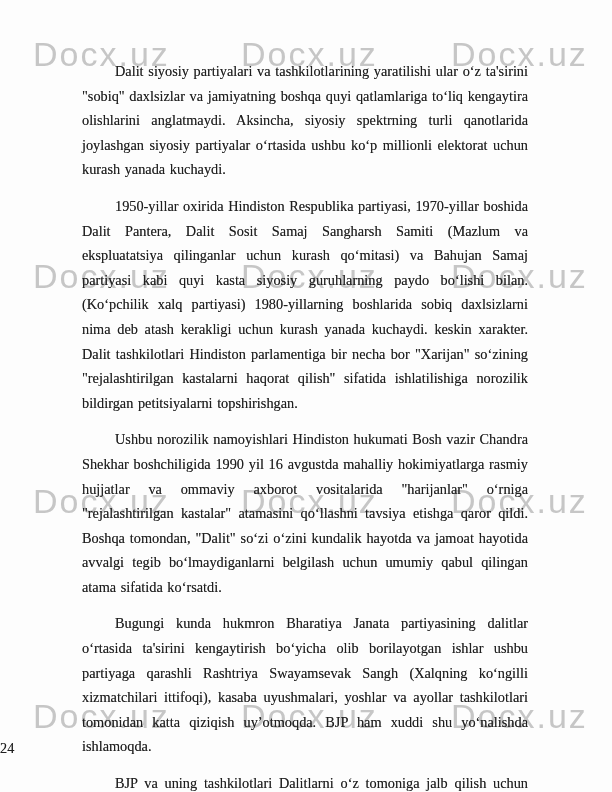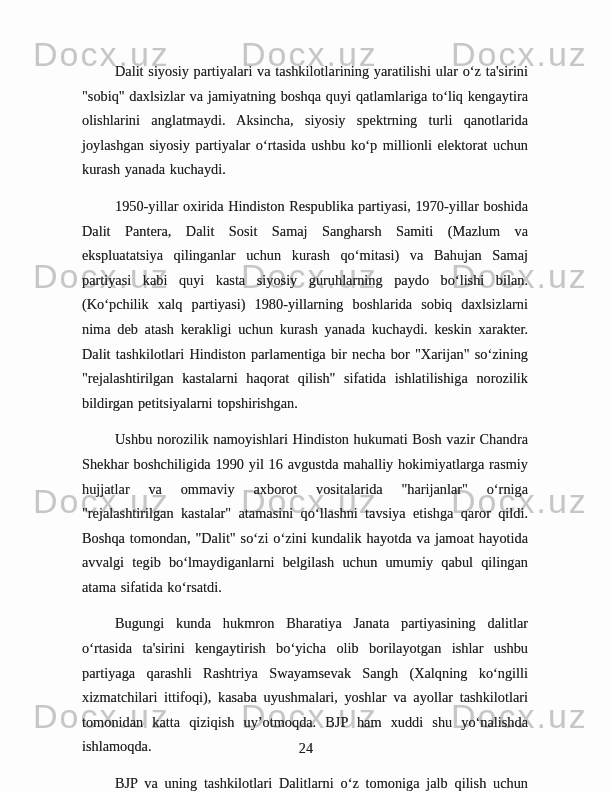--- a/index.html
+++ b/index.html
@@ -46,21 +46,21 @@
     text-align: justify;
     text-indent: 33px;
     text-shadow: 0 0 0.5px rgba(20,20,20,0.55);
     word-spacing: 1px;
   }
   .page-number {
     position: absolute;
     left: 0;
     top: 740px;
     width: 612px;
-    text-align: center;
+    text-align: left;
     font-size: 14.3px;
     color: #1f1f1f;
     text-shadow: 0 0 0.5px rgba(20,20,20,0.55);
   }
 </style>
 </head>
 <body>
 
 <div class="page">
 

